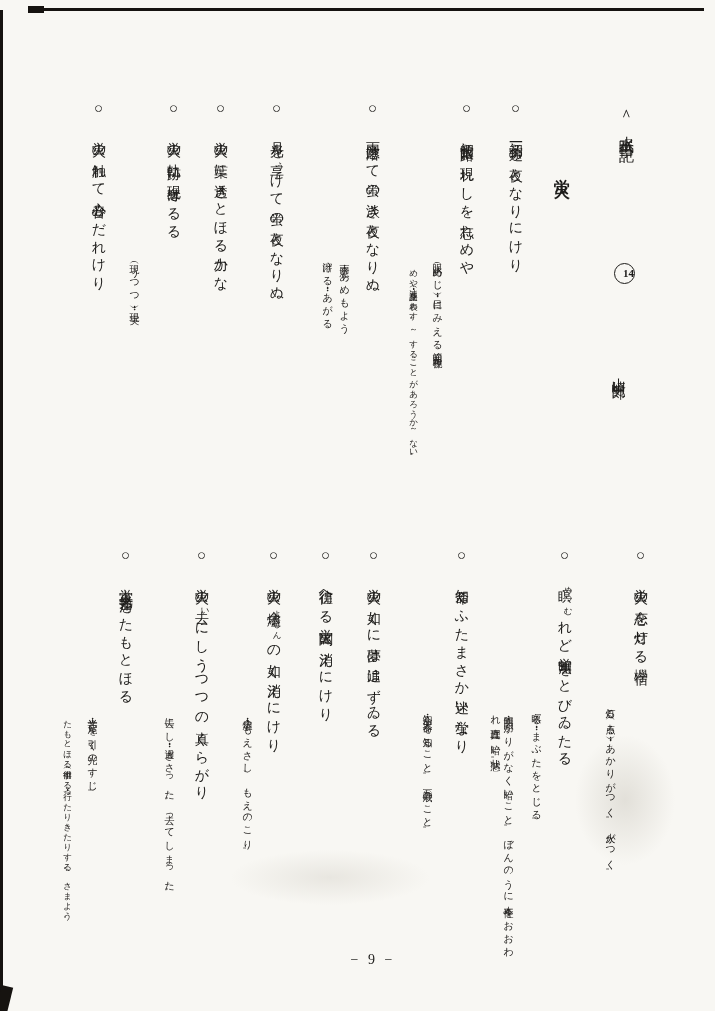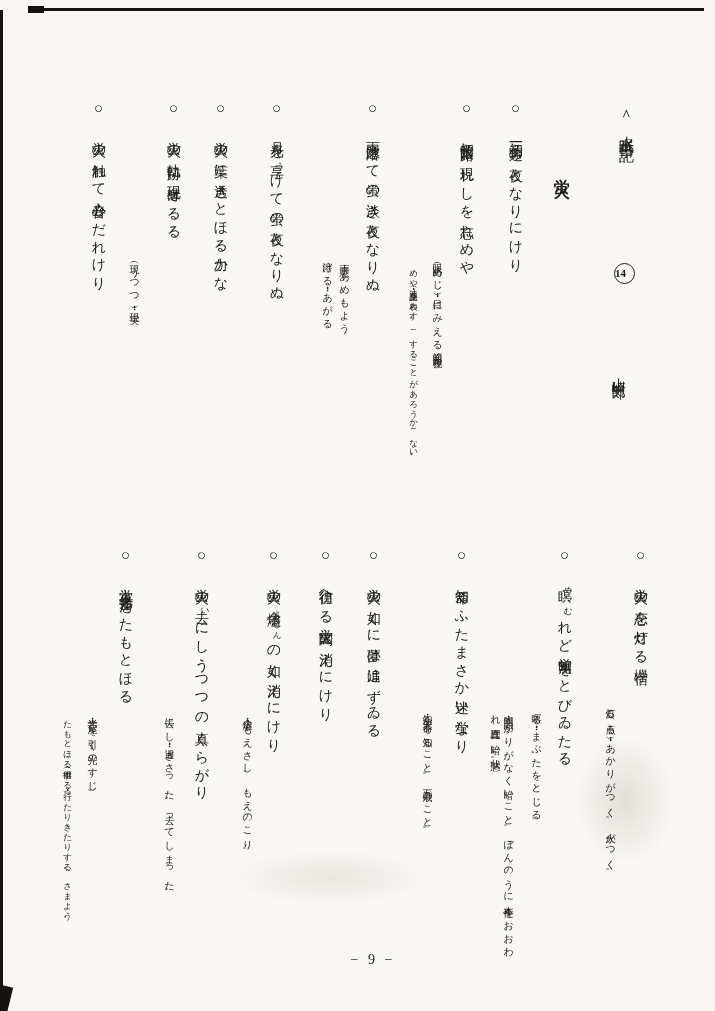--- a/index.html
+++ b/index.html
@@ -22,21 +22,21 @@
   .n1 { max-height:272px; }
   .n2 { max-height:255px; }
   .xs { font-size:8.5px; letter-spacing:0.3px; }
   .furi { font-size:8.5px; letter-spacing:0.5px; display:inline-block; transform:translateX(4px); }
   .title  { font-size:15px; letter-spacing:3px; }
   .author { font-size:14px; letter-spacing:2.5px; }
   .section{ font-size:16px; letter-spacing:4px; font-weight:600; }
   .issue {
     position:absolute; width:19px; height:19px;
     border:1.5px solid #1d1c1a; border-radius:50%;
-    font-size:11px; line-height:19px; text-align:left;
+    font-size:11px; line-height:19px; text-align:right;
     writing-mode:horizontal-tb; font-weight:600;
   }
   .footer {
     position:absolute; left:318px; top:952px; width:110px;
     text-align:center; font-size:14px; letter-spacing:3px;
   }
   
   .art { position:absolute; background:#161310; }
   .smudge { position:absolute; pointer-events:none; }
 </style>

